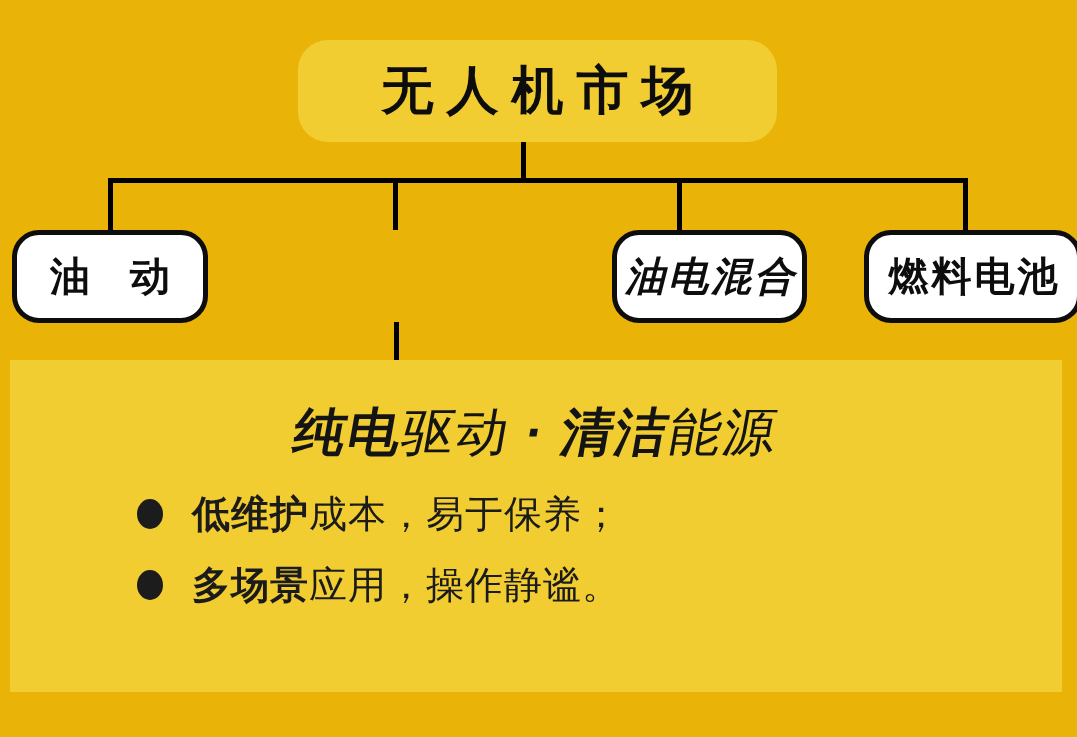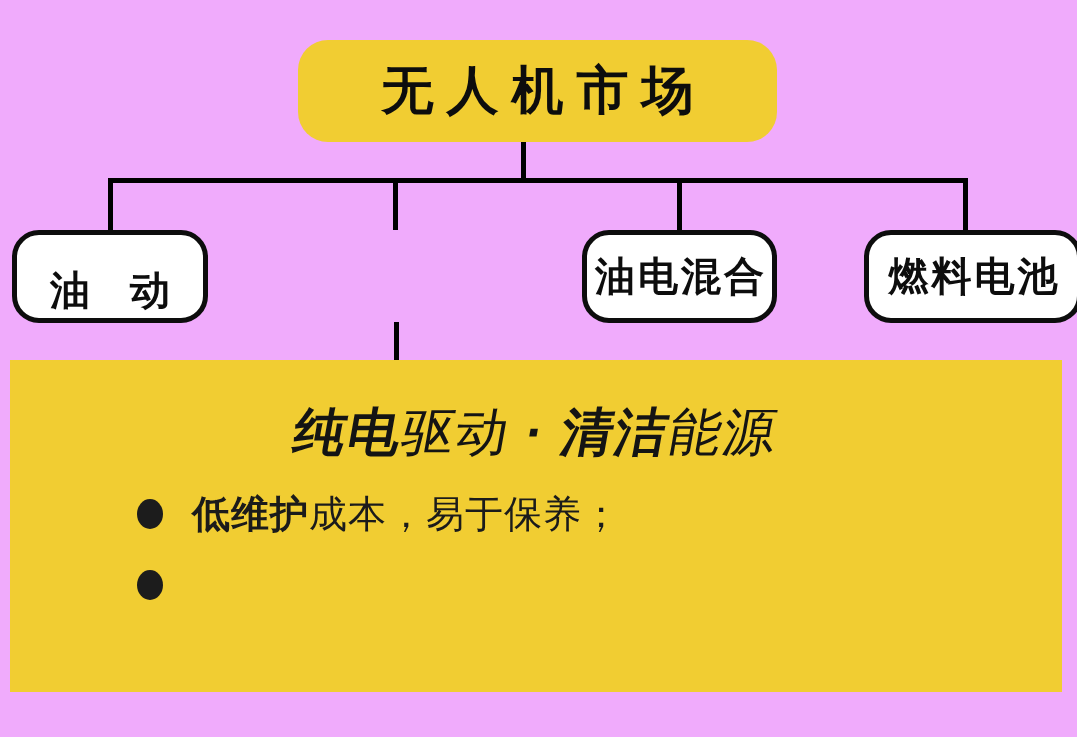--- a/index.html
+++ b/index.html
@@ -4,21 +4,21 @@
 <style>
   :root{
     --yellow:#F1CD32;
     --ink:#0d0d0d;
     --text:#1b1b1b;
   }
   html,body{margin:0;padding:0;background:#ffffff;}
   .canvas{
     position:relative;
     width:1077px;height:737px;
-    background:#f0abfc;
+    background:#eab308;
     font-family:"Liberation Sans","DejaVu Sans",sans-serif;
     overflow:hidden;
   }
   .connector{position:absolute;background:#000;}
   .node{
     position:absolute;
     display:flex;align-items:center;justify-content:center;
     box-sizing:border-box;
     color:var(--ink);
     white-space:nowrap;
@@ -30,23 +30,23 @@
     font-size:52px;font-weight:900;
     letter-spacing:13px;text-indent:13px;
   }
   .branch-node{
     top:230px;height:93px;
     background:#ffffff;
     border:5px solid var(--ink);
     border-radius:27px;
     font-size:40px;font-weight:700;
   }
-  .branch-oil{left:12px;width:196px;align-items:flex-end;}
+  .branch-oil{left:12px;width:196px;}
   .branch-electric{left:295px;width:193px;}
-  .branch-hybrid{left:582px;width:195px;letter-spacing:3px;text-indent:3px;}
+  .branch-hybrid{left:612px;width:195px;letter-spacing:3px;text-indent:3px;font-style:italic;}
   .branch-fuelcell{left:864px;width:218px;letter-spacing:3px;text-indent:3px;}
   .panel{
     position:absolute;
     left:10px;top:360px;width:1052px;height:332px;
     background:var(--yellow);
   }
   .panel-title{
     position:absolute;left:0;top:38px;width:100%;
     text-align:center;
     font-size:52px;font-weight:900;
@@ -106,17 +106,20 @@
 
     <div class="bullets">
       <div class="bullet-row">
         <div class="bullet-marker"></div>
         <div class="bullet-text">
           <span class="b">低维护</span><span>成本，易于保养；</span>
         </div>
       </div>
       <div class="bullet-row">
         <div class="bullet-marker"></div>
+        <div class="bullet-text">
+          <span class="b">多场景</span><span>应用，操作静谧。</span>
+        </div>
       </div>
     </div>
   </div>
 
 </div>
 
 </body></html>

